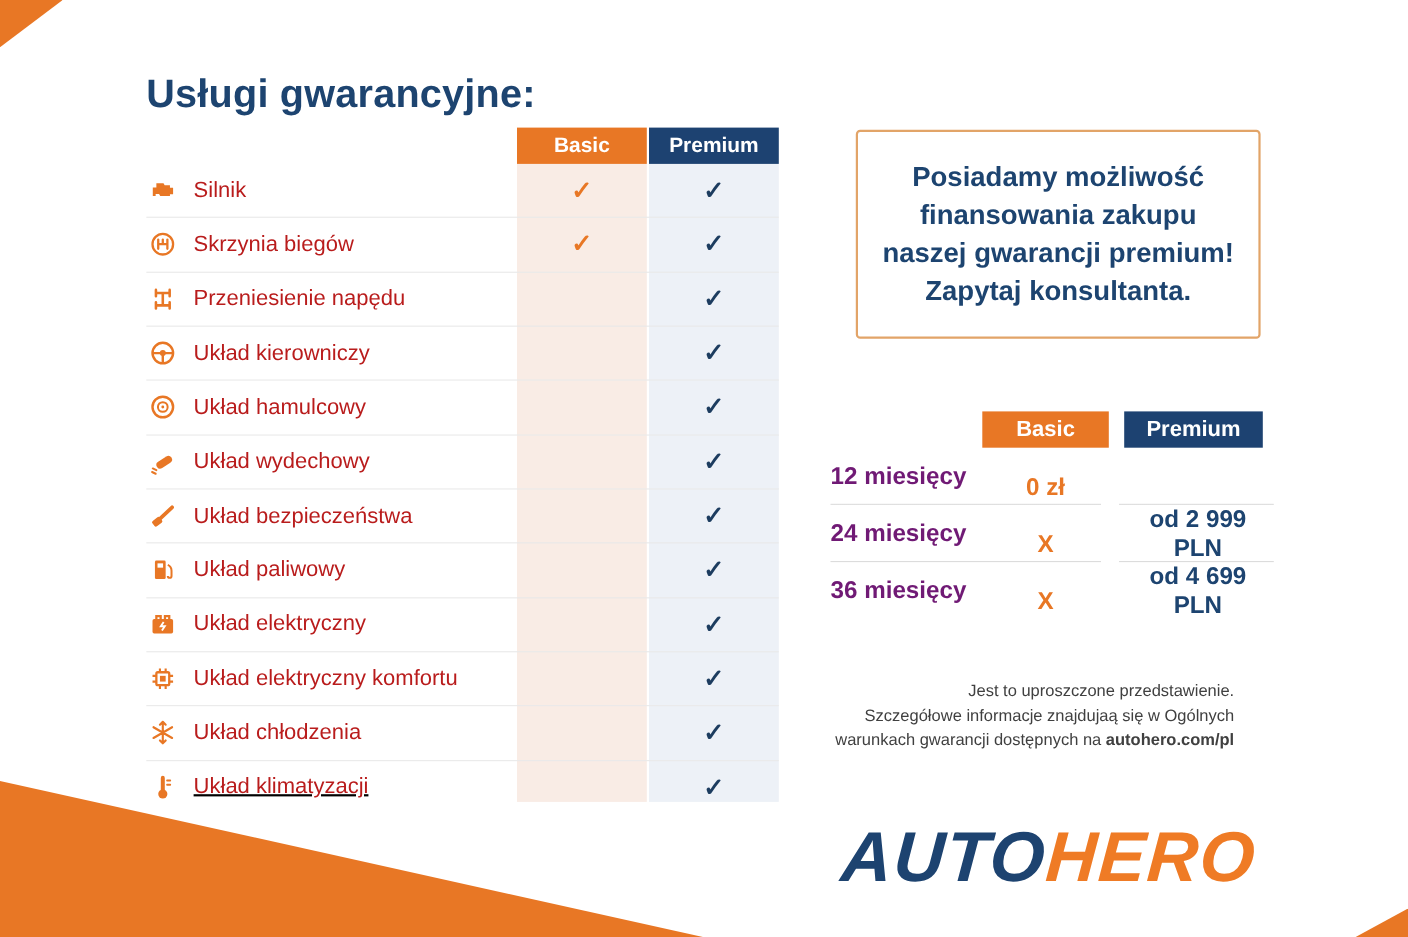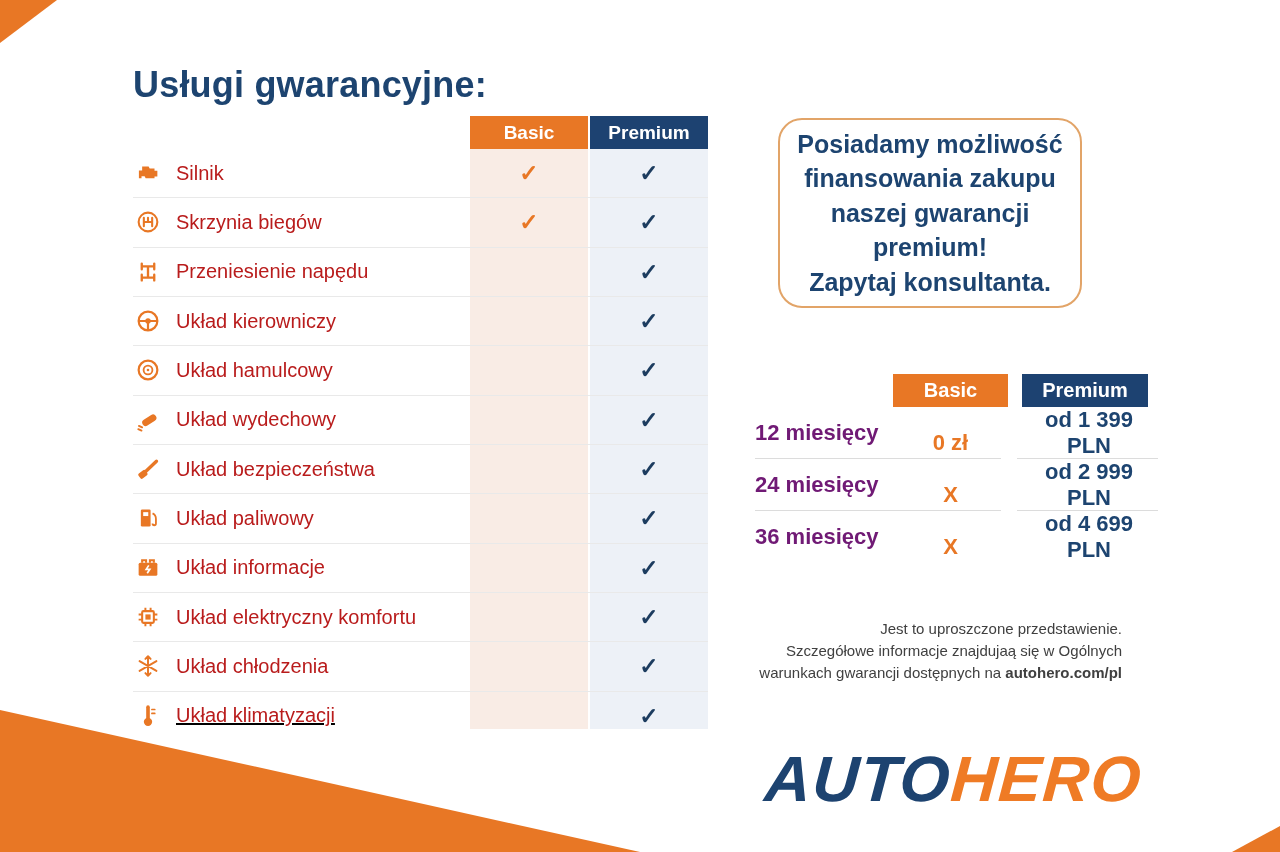--- a/index.html
+++ b/index.html
@@ -44,22 +44,22 @@
   .service-label{font-size:20px;color:#b91c1c;}
   .check{
     position:absolute;top:50%;transform:translate(-50%,-50%);
     font-size:23px;font-weight:bold;line-height:1;
   }
   .check.basic{left:396px;color:#E87725;}
   .check.premium{left:516px;color:#1C3C5F;}
 
   
   #financing-box{
-    position:absolute;left:778px;top:118px;width:304px;height:190px;
-    box-sizing:border-box;border:2px solid #E2A468;border-radius:24px;
+    position:absolute;left:778px;top:118px;width:368px;height:190px;
+    box-sizing:border-box;border:2px solid #E2A468;border-radius:4px;
     display:flex;align-items:center;justify-content:center;text-align:center;
     background:#fff;
   }
   #financing-text{
     font-size:25px;font-weight:bold;color:#1D4470;line-height:1.38;
     white-space:pre-line;
   }
 
   
   #pricing{position:absolute;left:755px;top:374px;width:403px;}
@@ -199,21 +199,21 @@
       <span class="check premium">✓</span>
     </div>
     <div class="service-row">
       <span class="service-icon">
         <svg viewBox="0 0 20 20">
           <rect x="2.8" y="6" width="14.4" height="10" rx="1.2" fill="currentColor"></rect>
           <path d="M5.5 6V4h3v2M11.5 6V4h3v2" stroke="currentColor" stroke-width="1.6" fill="none"></path>
           <path d="M10.6 8l-2 3h2.8l-2 3" stroke="#fff" stroke-width="1.3" fill="none"></path>
         </svg>
       </span>
-      <span class="service-label">Układ informacje</span>
+      <span class="service-label">Układ elektryczny</span>
       <span class="check premium">✓</span>
     </div>
     <div class="service-row">
       <span class="service-icon">
         <svg viewBox="0 0 20 20">
           <rect x="5.5" y="5.5" width="9" height="9" rx="1" fill="none" stroke="currentColor" stroke-width="1.6"></rect>
           <rect x="8" y="8" width="4" height="4" fill="currentColor"></rect>
           <path d="M8 5.5V2.8M12 5.5V2.8M8 17.2v-2.7M12 17.2v-2.7M5.5 8H2.8M5.5 12H2.8M17.2 8h-2.7M17.2 12h-2.7" stroke="currentColor" stroke-width="1.5"></path>
         </svg>
       </span>
@@ -251,21 +251,20 @@
 
 <div id="pricing">
   <div class="pricing-header">
     <div class="pricing-badge" id="pricing-badge-basic">Basic</div>
     <div class="pricing-badge" id="pricing-badge-premium">Premium</div>
   </div>
   <div>
       <div class="pricing-row">
         <span class="pricing-period">12 miesięcy</span>
         <span class="pricing-basic">0 zł</span>
-        <span class="pricing-premium">od 1 399 PLN</span>
       </div>
       <div class="pricing-divider"></div>
       <div class="pricing-row">
         <span class="pricing-period">24 miesięcy</span>
         <span class="pricing-basic">X</span>
         <span class="pricing-premium">od 2 999 PLN</span>
       </div>
       <div class="pricing-divider"></div>
       <div class="pricing-row">
         <span class="pricing-period">36 miesięcy</span>

